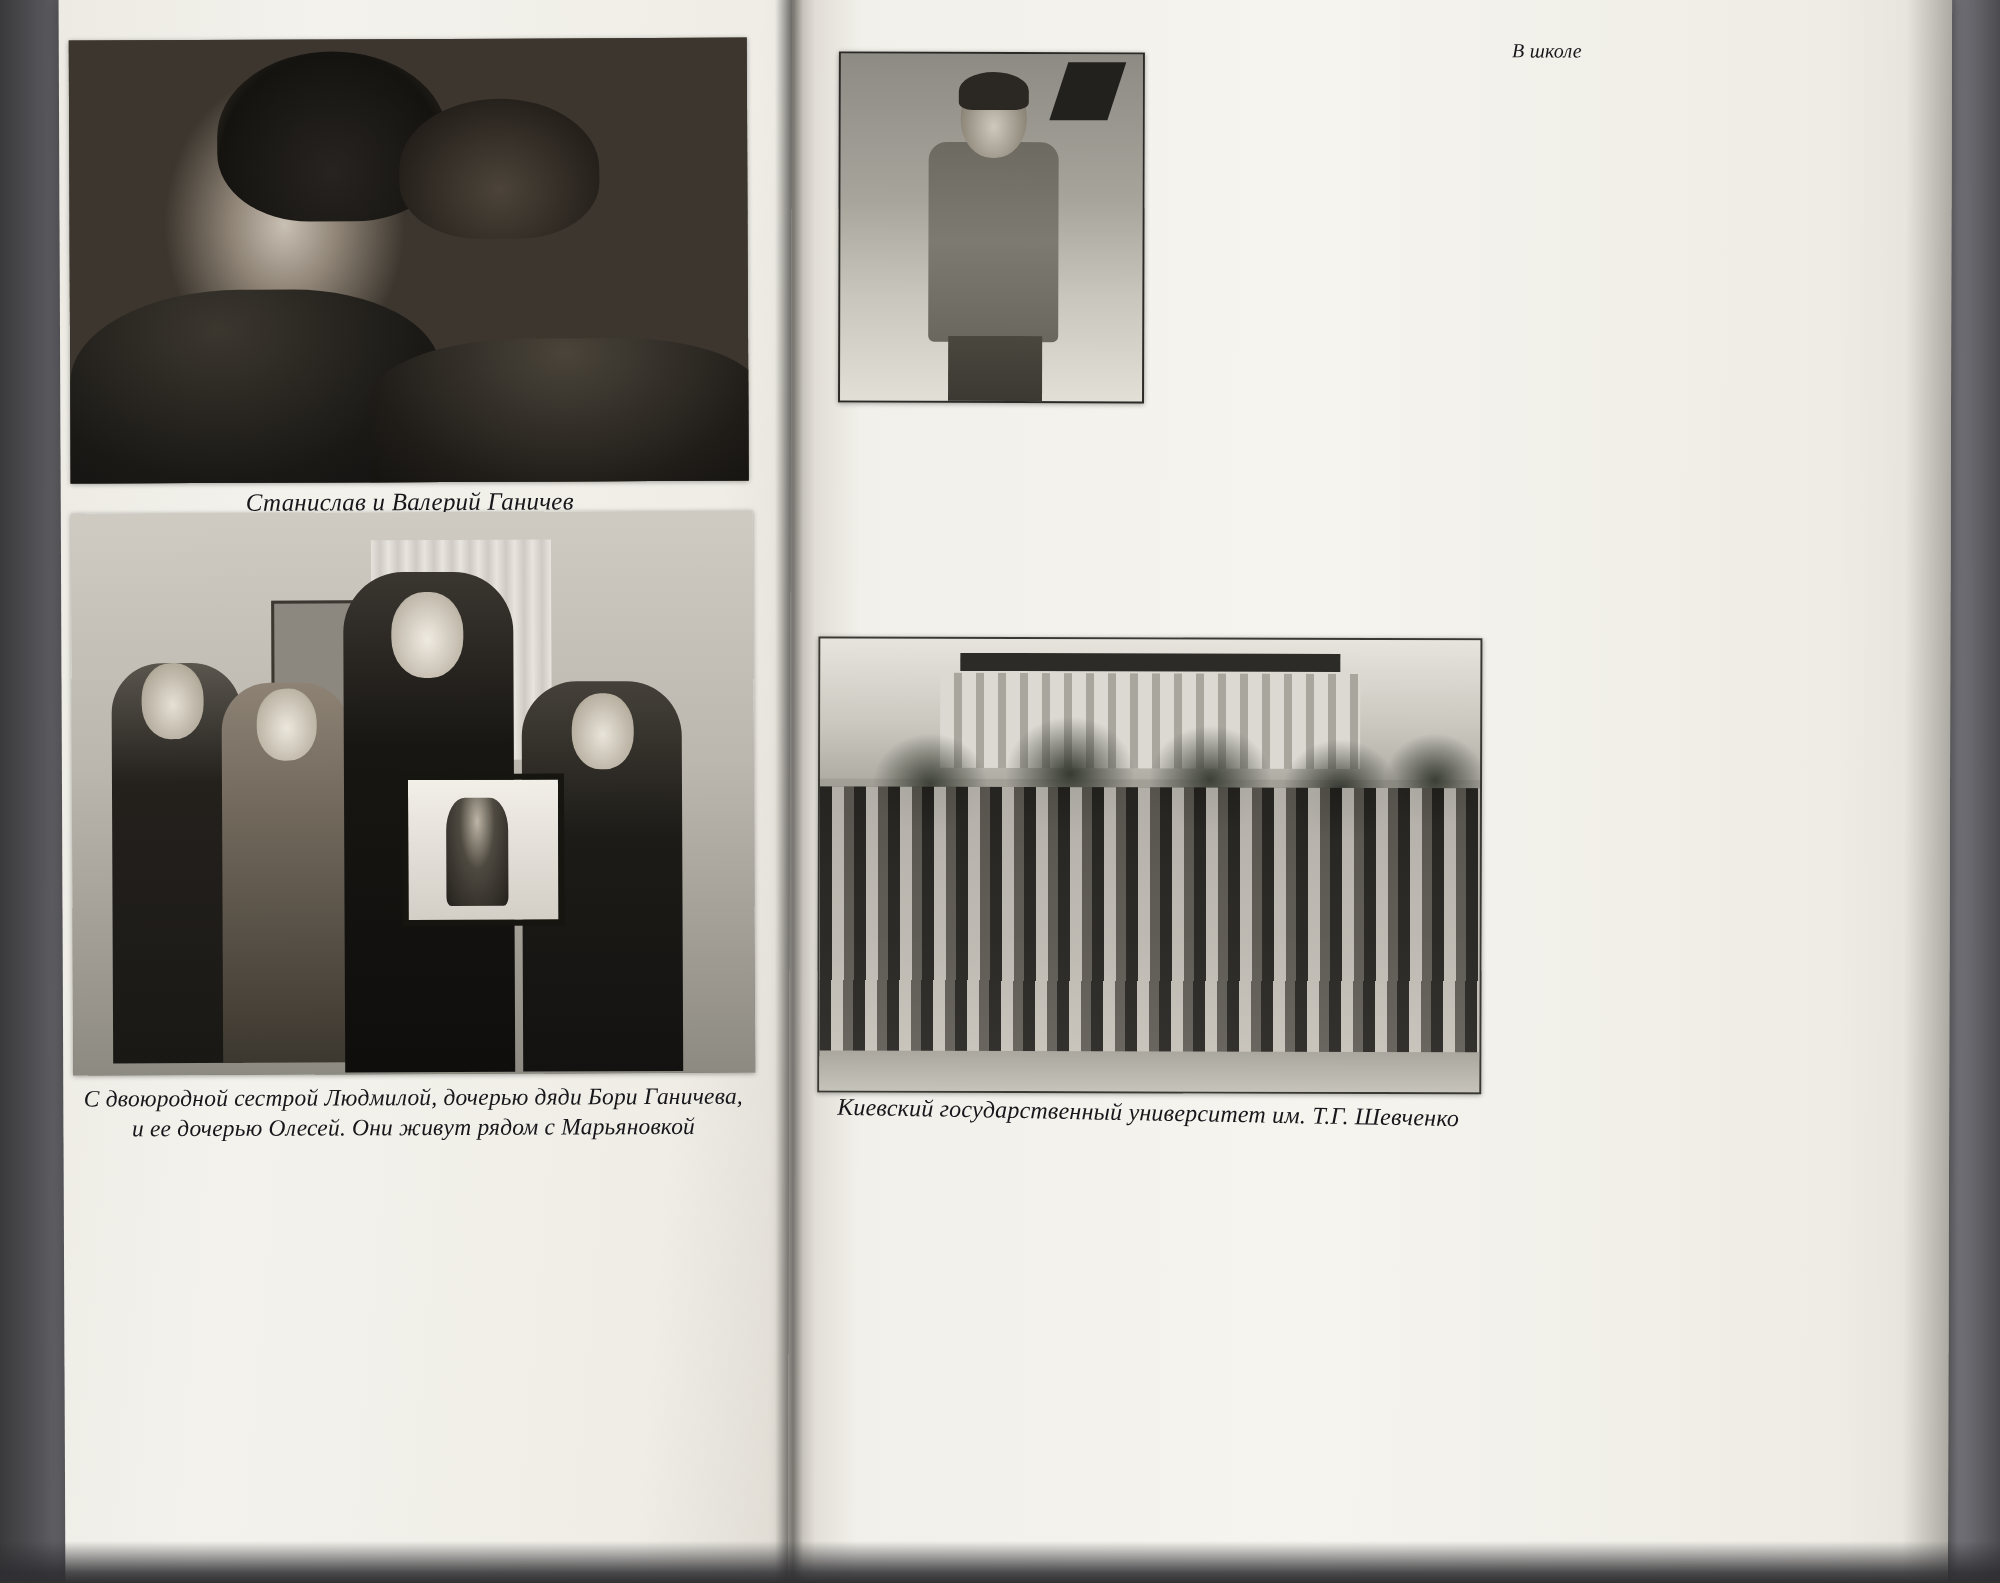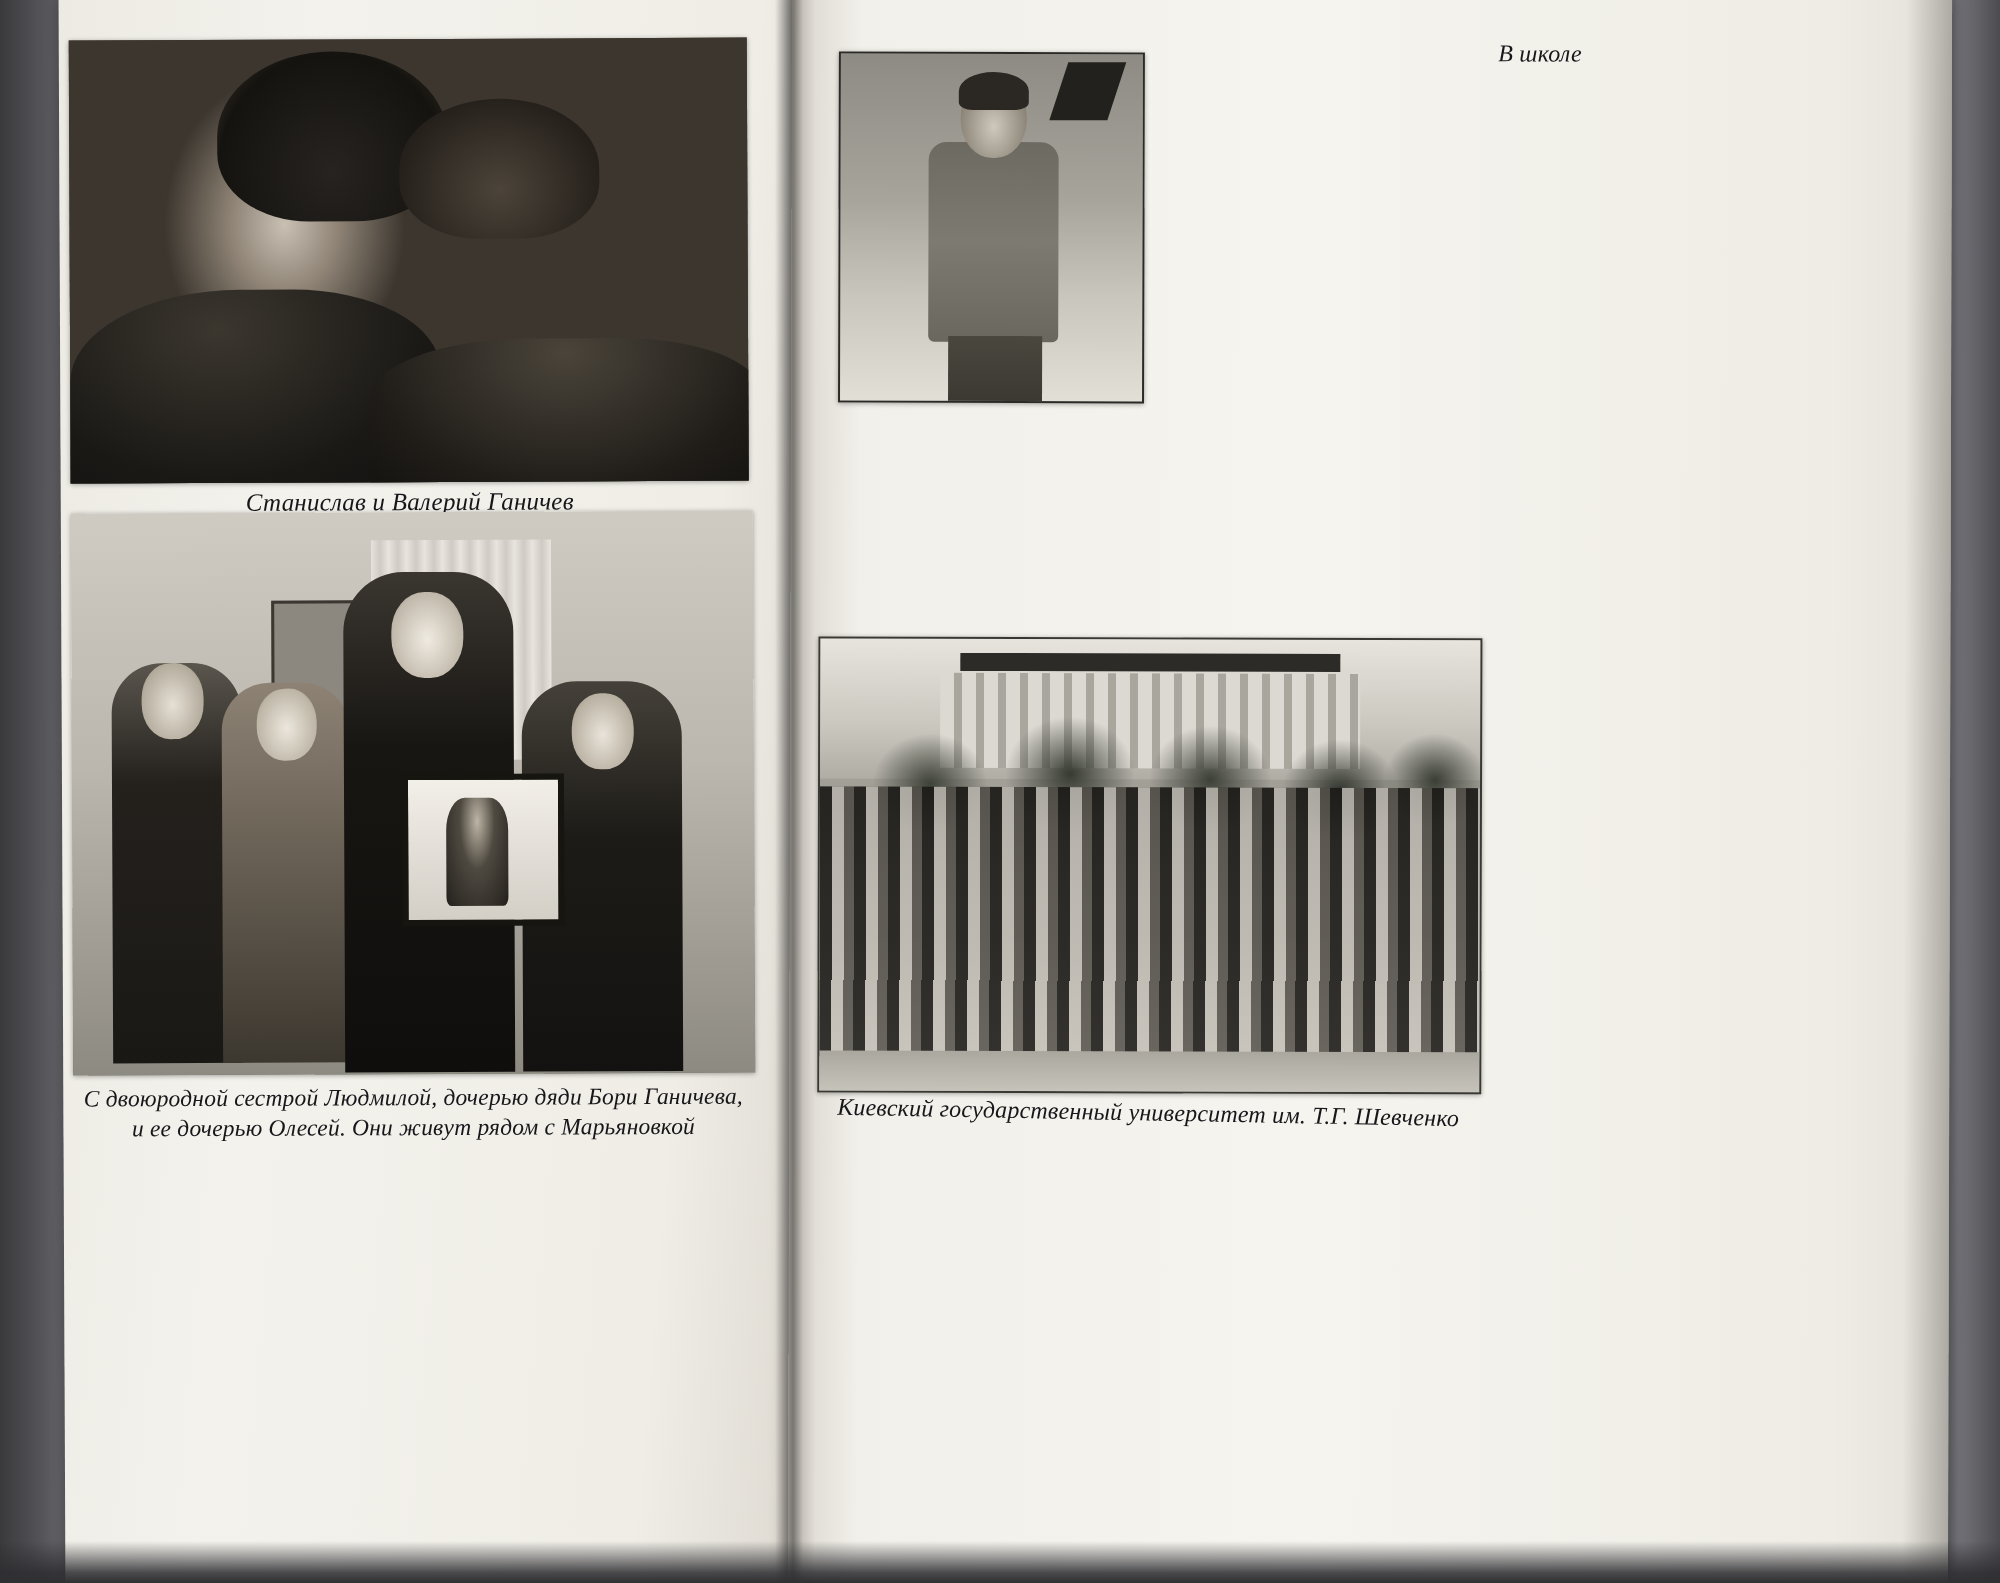--- a/index.html
+++ b/index.html
@@ -254,21 +254,21 @@
   .cap-boys {
     left: 10px; top: 494px; width: 678px;
     font-size: 25px;
   }
   .cap-family {
     left: 0px; top: 1090px; width: 700px;
     font-size: 23.5px;
   }
   .cap-school {
     left: 470px; top: 48px; width: 320px;
-    font-size: 24px; text-align: right;
+    font-size: 20px; text-align: right;
   }
   .cap-univ {
     left: 14px; top: 1108px; width: 690px;
     font-size: 24px;
     transform: rotate(0.9deg);
   }
   .cap-line { display: block; }
 </style>
 </head>
 <body>

